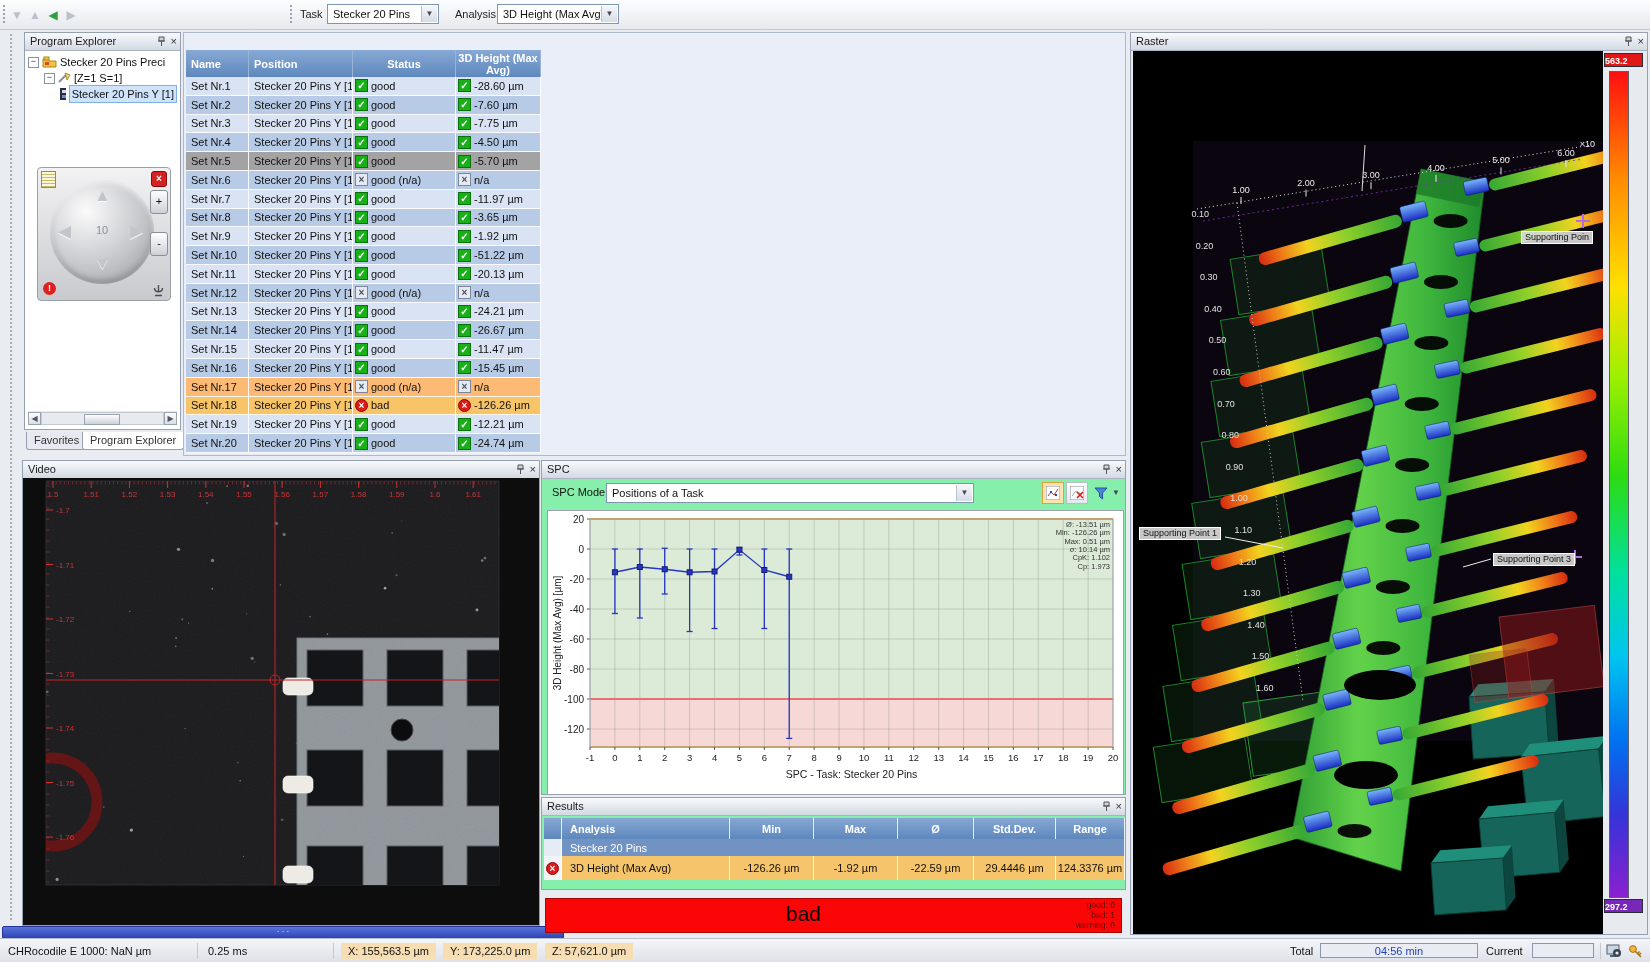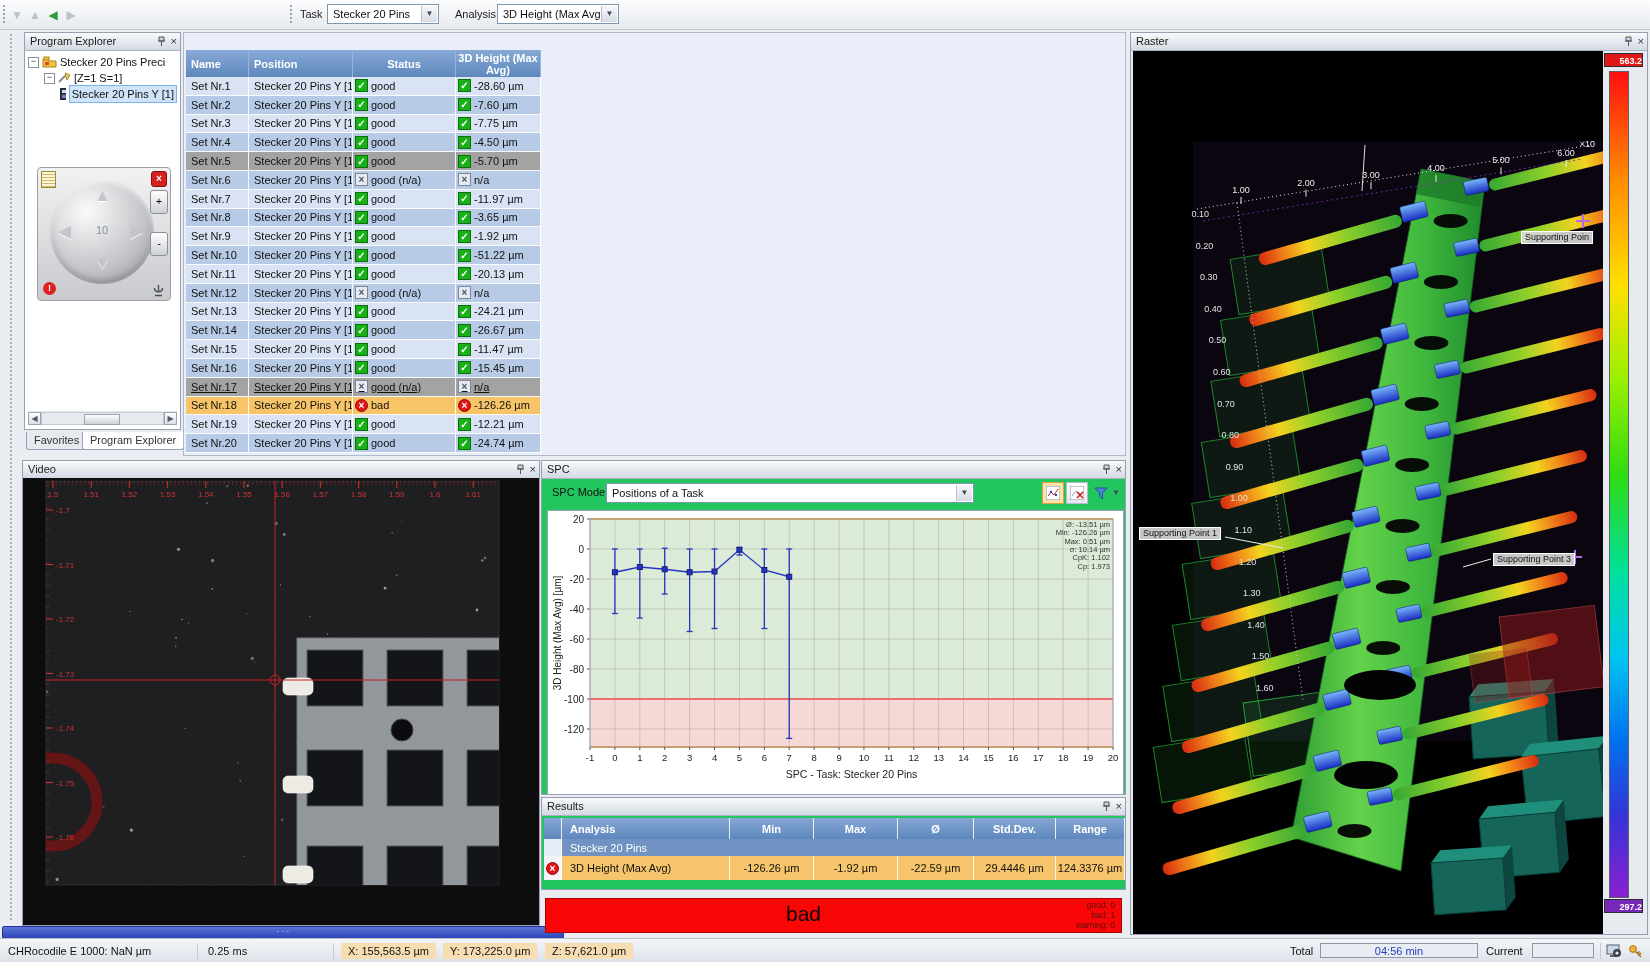--- a/index.html
+++ b/index.html
@@ -40,40 +40,40 @@
   .chead{display:flex;background:linear-gradient(#87a9d6,#5e88bd);color:#fff;font-weight:bold;justify-content:center;}
   .chcell{box-sizing:border-box;border-right:1px solid #9ab4d8;display:flex;align-items:center;}
   .crow{display:flex;height:18.8px;box-sizing:border-box;}
   .ccell{box-sizing:border-box;border-right:1px solid rgba(255,255,255,.9);border-bottom:1px solid rgba(255,255,255,.9);
          display:flex;align-items:center;overflow:hidden;white-space:nowrap;}
   .ic{width:13px;height:13px;flex:none;margin:0 3px 0 2px;font-size:10px;line-height:12px;text-align:center;font-weight:bold;box-sizing:border-box;}
   .ic.good{background:#17b117;border:1px solid #0a700a;color:#fff;}
   .ic.na{background:#e4e9f2;border:1px solid #7d8799;color:#49515e;}
   .ic.bad{background:#e01818;border:1px solid #8a0808;border-radius:50%;color:#fff;}
   
-  #spc-panel,#results-panel{background:#22c55e;}
+  #spc-panel,#results-panel{background:#86efac;}
   #spc-chartbox{position:absolute;left:5px;top:49px;width:575px;height:283px;background:#fff;border:1px solid #9aa2b0;}
   .minibtn{position:absolute;top:2px;width:22px;height:22px;border:1px solid #b6bdc8;background:linear-gradient(#fdfdfe,#e3e7ed);
            box-sizing:border-box;display:flex;align-items:center;justify-content:center;cursor:default;}
   .minibtn.sel{border:1px solid #e0a23c;background:#fbe3ad;}
   
   .rhead{display:flex;background:linear-gradient(#86a8d4,#5e87bd);color:#fff;font-weight:bold;height:21px;align-items:center;}
   .rgroup{display:flex;background:#7193c3;color:#fff;height:17px;align-items:center;}
   .rrow{display:flex;background:#f6c46a;height:24px;align-items:center;}
   .rcell{box-sizing:border-box;border-right:1px solid rgba(255,255,255,.85);height:100%;display:flex;align-items:center;justify-content:center;overflow:hidden;}
   
   #banner{left:545px;top:898px;width:577px;height:35px;background:#fb0606;border:1px solid #a80404;box-sizing:border-box;}
   #banner .big{position:absolute;left:0;right:60px;top:3px;text-align:center;font-size:21px;color:#0a0a0a;}
   .bcount{position:absolute;right:6px;font-size:8.5px;line-height:9.5px;color:#55110a;text-align:left;}
   
   #raster-panel{background:#e7eaef;}
   #raster-vp{position:absolute;left:2px;top:18px;width:470px;height:883px;background:#000;overflow:hidden;}
   #colorbar{position:absolute;left:478px;top:38px;width:18px;height:825px;border:1px solid #5a5f68;
     background:linear-gradient(to bottom,#ff1010 0%,#ff8c00 13%,#ffe000 26%,#9cf000 37%,#2ddc12 49%,#00e0a0 61%,#00c4f0 71%,#0072f0 81%,#3434d8 90%,#8a20d0 100%);}
-  .cbadge{position:absolute;left:473px;width:39px;height:14px;line-height:14px;text-align:right;color:#fff;font-size:9px;font-weight:bold;border:1px solid #2c2c34;box-sizing:border-box;}
+  .cbadge{position:absolute;left:473px;width:39px;height:14px;line-height:14px;text-align:left;color:#fff;font-size:9px;font-weight:bold;border:1px solid #2c2c34;box-sizing:border-box;}
   .splabel{position:absolute;font-size:9px;line-height:11px;color:#101010;background:rgba(216,216,216,.92);border:1px solid #fff;
            padding:0 3px;white-space:nowrap;}
   
   #statusbar{left:0;top:938px;width:1650px;height:24px;background:linear-gradient(#f3f5f8,#dde1e8);border-top:1px solid #b9bfc9;}
   .stext{top:4px;height:16px;line-height:16px;}
   .sfield{top:4px;height:16px;line-height:16px;background:#f6ddb2;padding:0 7px;}
   .ssep{top:4px;width:0;height:16px;border-left:1px solid #c3c8d1;}
   .tfield{top:4px;height:15px;line-height:14px;border:1px solid #8b97ab;background:#e9ecf2;text-align:center;color:#2040c0;box-sizing:border-box;}
   #vscroll{left:2px;top:926px;width:560px;height:11px;background:linear-gradient(#5a74d8,#2c44b8);border:1px solid #2230а0;
            border:1px solid #22309a;border-radius:2px;color:rgba(255,255,255,.85);text-align:center;font-size:8px;line-height:9px;}
@@ -368,21 +368,21 @@
             <div class="ccell" style="width: 104px; padding-left: 5px;">Stecker 20 Pins Y [1]</div>
             <div class="ccell" style="width: 103px;">
               <span class="ic good">✓</span>
               <span>good</span>
             </div>
             <div class="ccell" style="width: 85px;">
               <span class="ic good">✓</span>
               <span>-15.45 µm</span>
             </div>
           </div>
-          <div class="crow" style="background: #a3a3a3; text-decoration: underline;">
+          <div class="crow" style="background: #fdba74;">
             <div class="ccell" style="width: 63px; padding-left: 5px;">Set Nr.17</div>
             <div class="ccell" style="width: 104px; padding-left: 5px;">Stecker 20 Pins Y [1]</div>
             <div class="ccell" style="width: 103px;">
               <span class="ic na">×</span>
               <span>good (n/a)</span>
             </div>
             <div class="ccell" style="width: 85px;">
               <span class="ic na">×</span>
               <span>n/a</span>
             </div>

